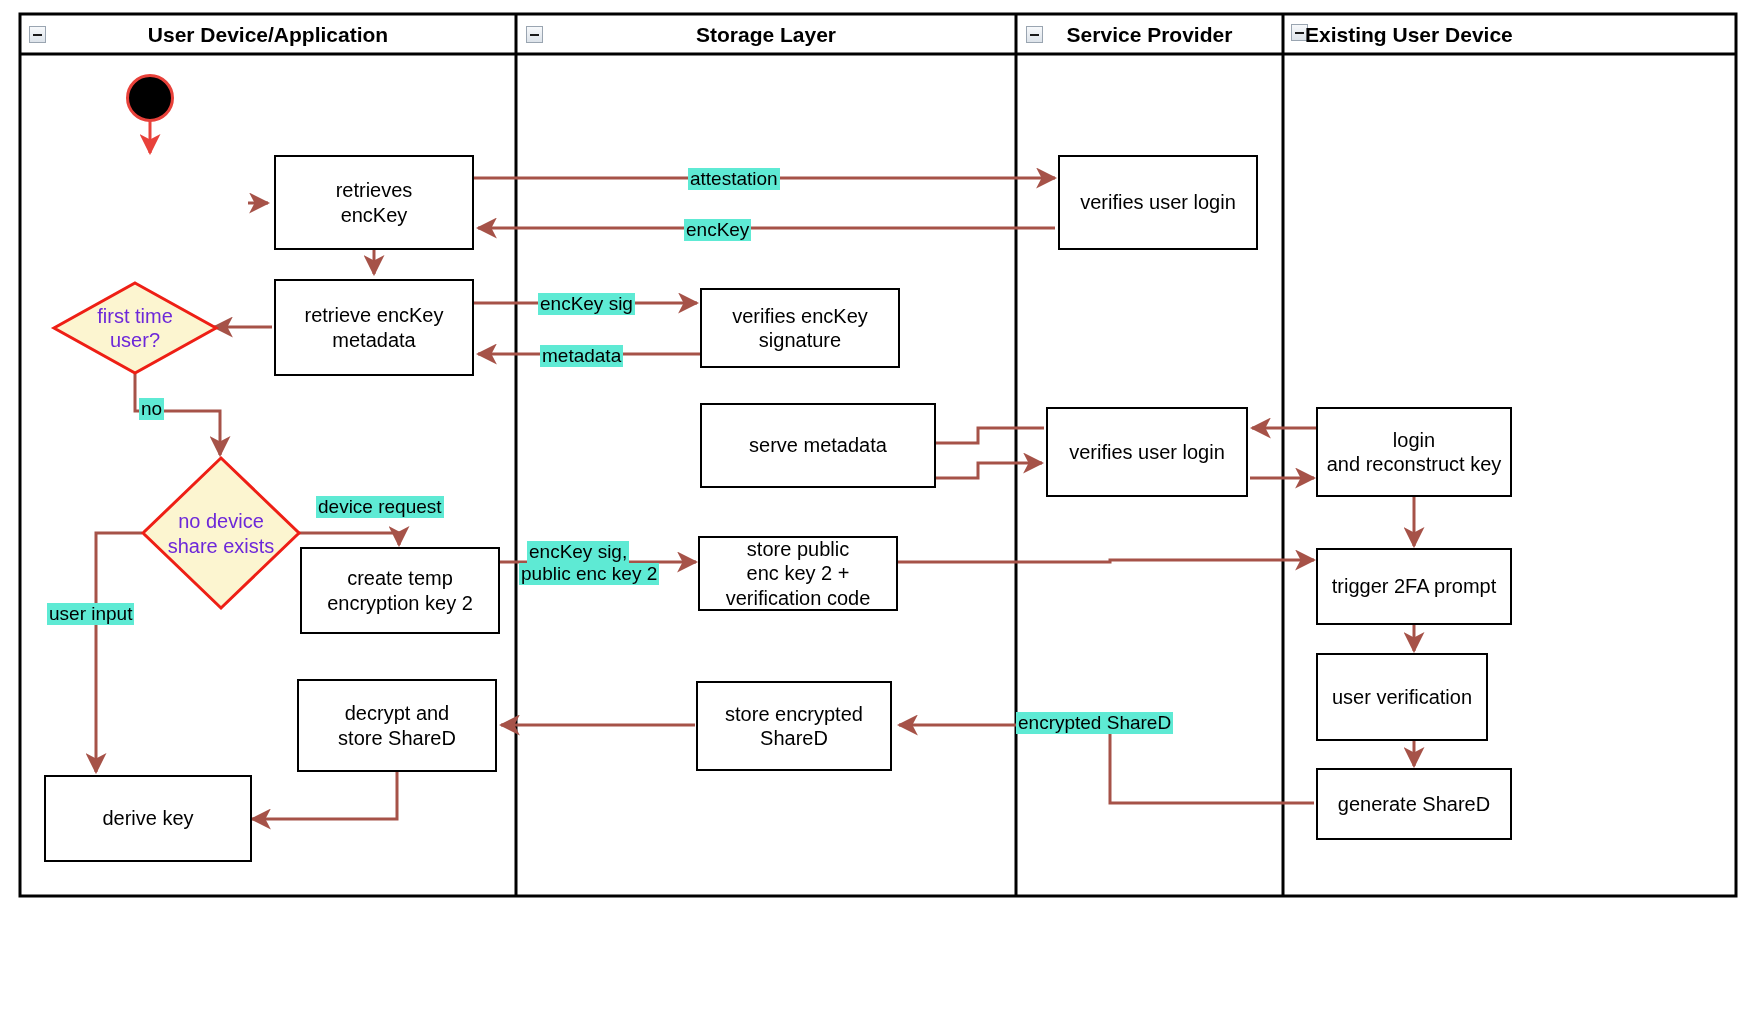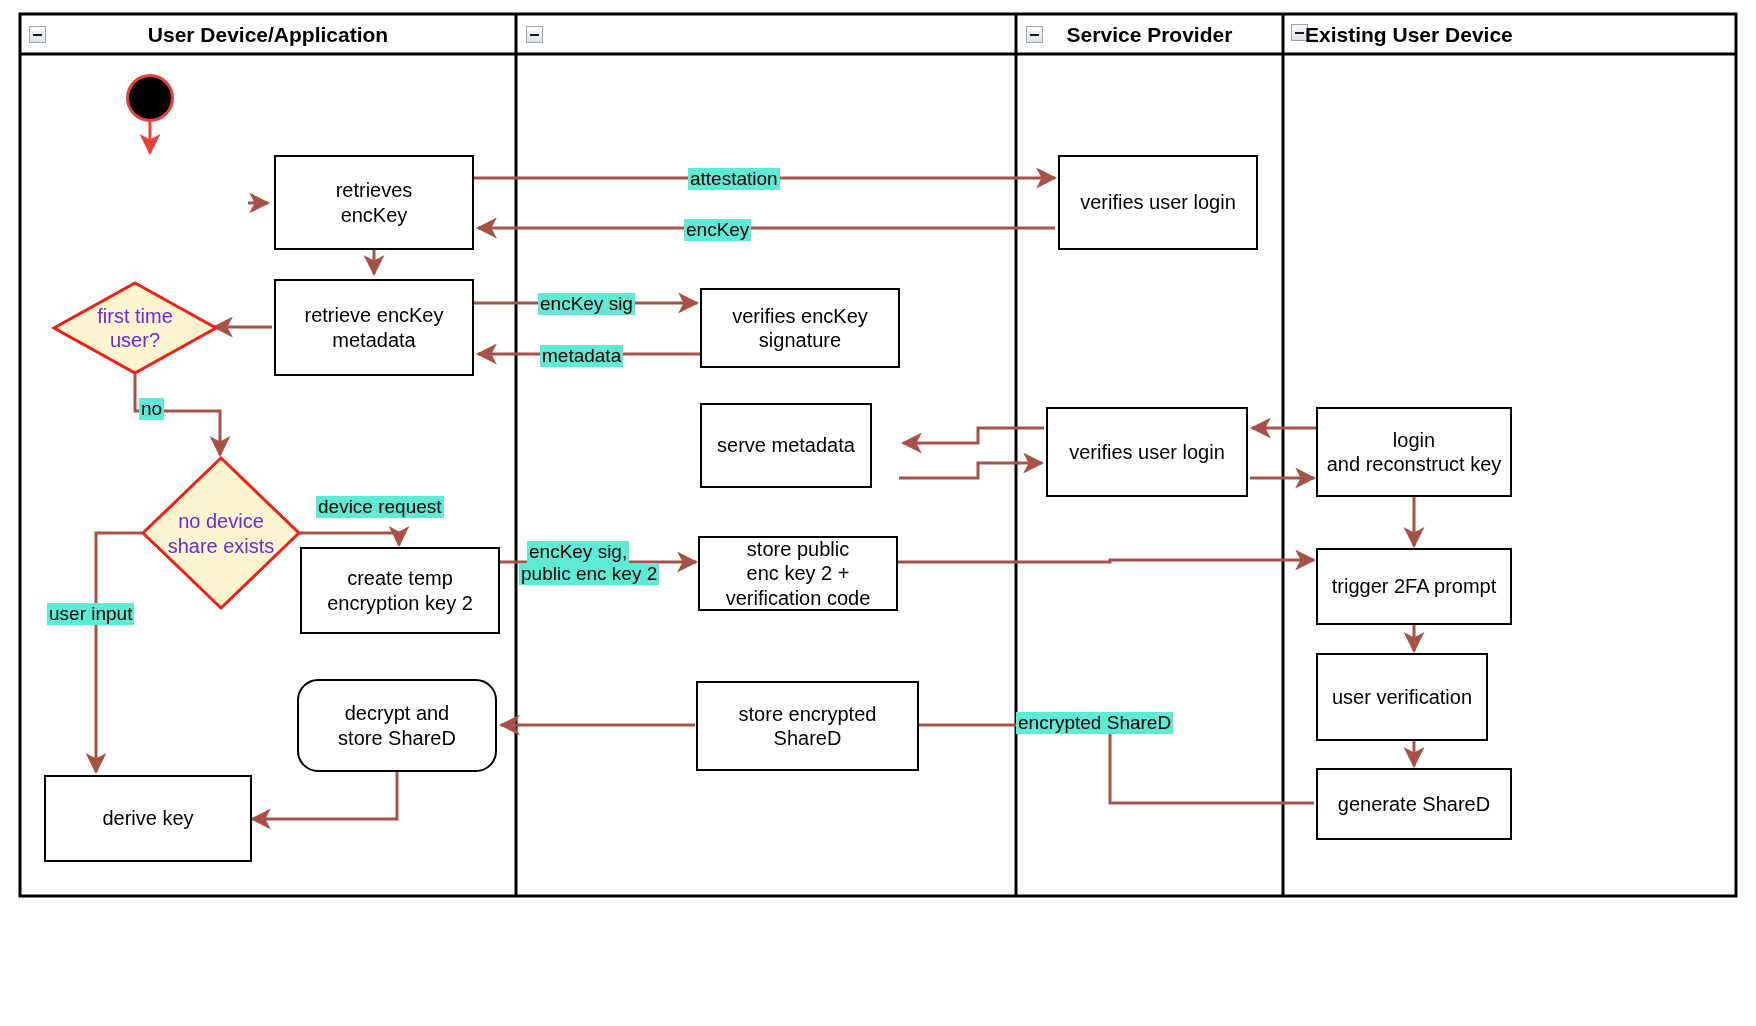--- a/index.html
+++ b/index.html
@@ -175,20 +175,21 @@
       <path d="M 695 725 L 501 725" marker-end="url(#arrowRed)"></path>
 
       <path d="M 397 772 L 397 819 L 252 819" marker-end="url(#arrowRed)"></path>
     </g>
   </svg>
 
   <span class="collapse-icon" style="left:29px; top:26px;"></span>
   <div class="lane-header-label" style="left:20px; top:24px; width:496px;">User Device/Application</div>
 
   <span class="collapse-icon" style="left:526px; top:26px;"></span>
+  <div class="lane-header-label" style="left:516px; top:24px; width:500px;">Storage Layer</div>
 
   <span class="collapse-icon" style="left:1026px; top:26px;"></span>
   <div class="lane-header-label" style="left:1016px; top:24px; width:267px;">Service Provider</div>
 
   <span class="collapse-icon" style="left:1291px; top:24px;"></span>
   <div class="lane-header-label" style="left:1305px; top:24px; width:420px; text-align:left;">Existing User Device</div>
 
   <div class="start-node" style="left:126px; top:74px; width:48px; height:48px;"></div>
 
 
@@ -216,45 +217,45 @@
     </svg>
     <div class="diamond-label" style="white-space:pre-line">no device
 share exists</div>
   </div>
 
   <div class="node action" style="left:300px; top:547px; width:200px; height:87px;">
     <span style="white-space:pre-line">create temp
 encryption key 2</span>
   </div>
 
-  <div class="node action" style="left:297px; top:679px; width:200px; height:93px;border-radius:21px;">
+  <div class="node action" style="left:297px; top:679px; width:200px; height:93px;">
     <span style="white-space:pre-line">decrypt and
 store ShareD</span>
   </div>
 
   <div class="node action" style="left:700px; top:288px; width:200px; height:80px;">
     <span style="white-space:pre-line">verifies encKey
 signature</span>
   </div>
 
   <div class="node action" style="left:44px; top:775px; width:208px; height:87px;">
     <span style="white-space:pre-line">derive key</span>
   </div>
 
-  <div class="node action" style="left:700px; top:403px; width:172px; height:85px;">
+  <div class="node action" style="left:700px; top:403px; width:236px; height:85px;">
     <span style="white-space:pre-line">serve metadata</span>
   </div>
 
   <div class="node action" style="left:698px; top:536px; width:200px; height:75px;">
     <span style="white-space:pre-line">store public
 enc key 2 +
 verification code</span>
   </div>
 
-  <div class="node action" style="left:696px; top:681px; width:223px; height:90px;">
+  <div class="node action" style="left:696px; top:681px; width:196px; height:90px;">
     <span style="white-space:pre-line">store encrypted
 ShareD</span>
   </div>
 
   <div class="node action" style="left:1058px; top:155px; width:200px; height:95px;">
     <span style="white-space:pre-line">verifies user login</span>
   </div>
 
   <div class="node action" style="left:1046px; top:407px; width:202px; height:90px;">
     <span style="white-space:pre-line">verifies user login</span>

